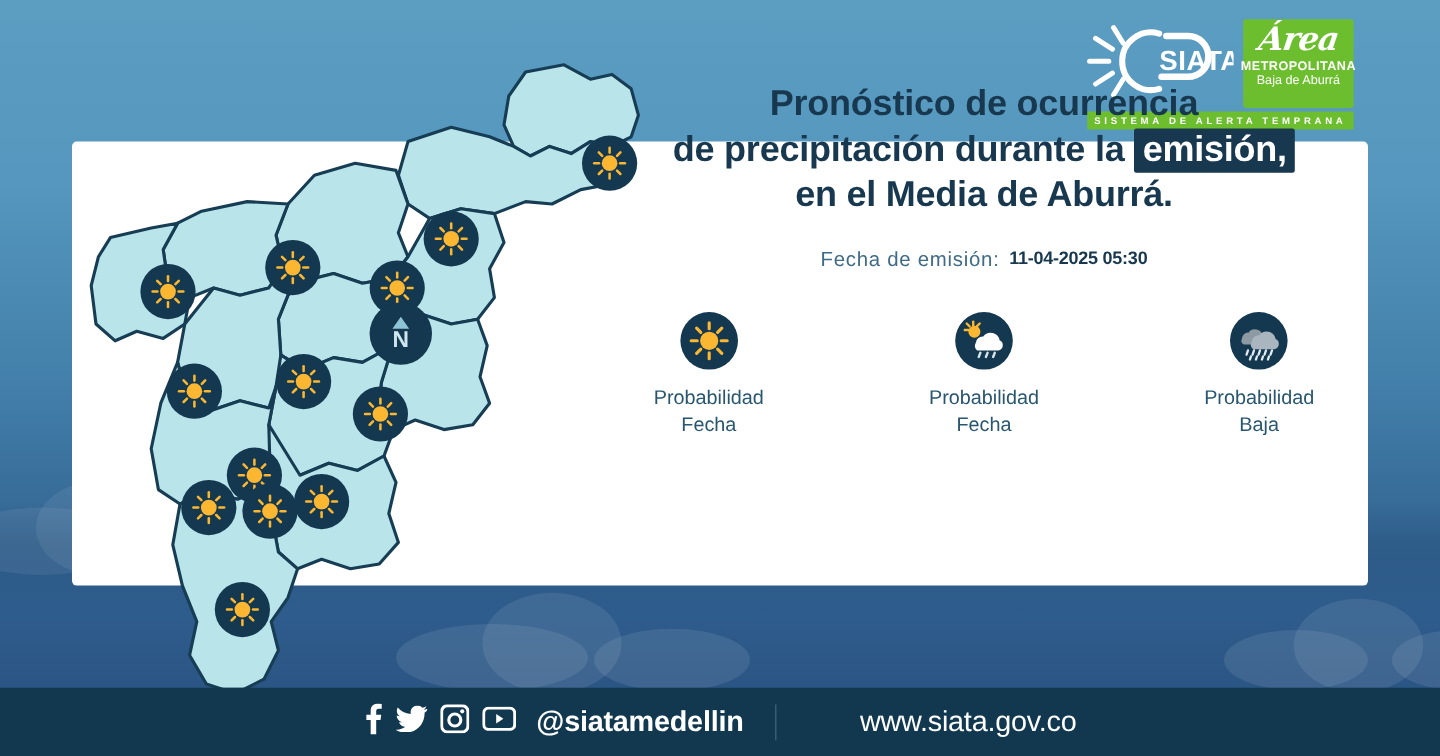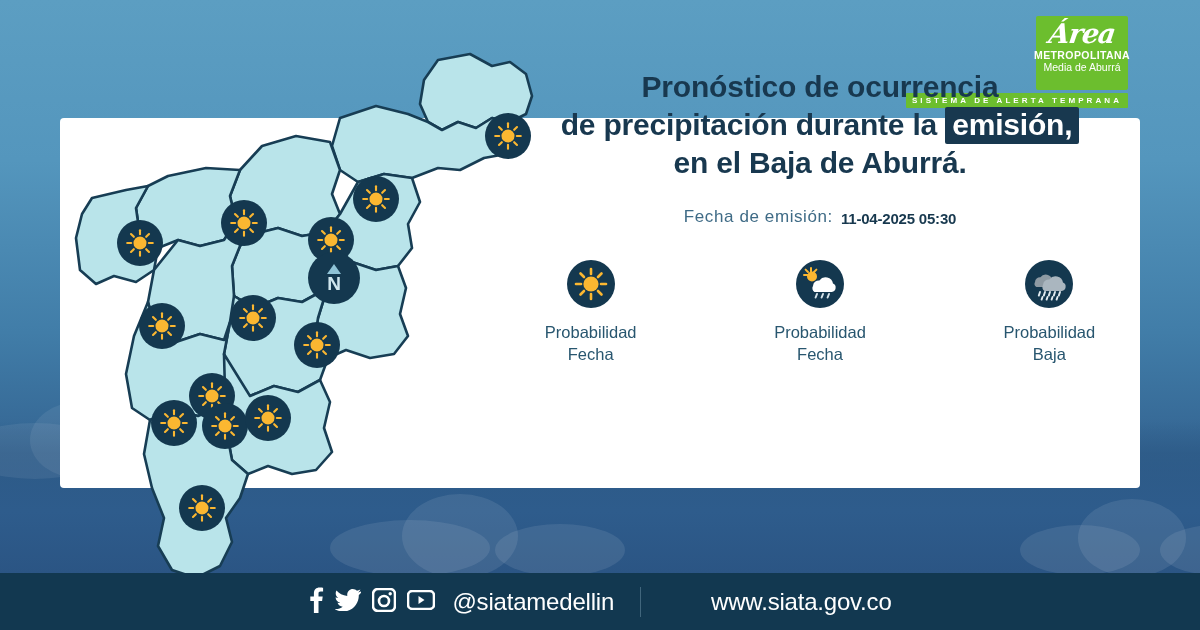--- a/index.html
+++ b/index.html
@@ -62,37 +62,37 @@
   .compass .tri{width:0;height:0;border-left:7px solid transparent;border-right:7px solid transparent;
     border-bottom:10px solid #8fc3d6;}
   .compass .n{color:#cfe6ee;font-size:19px;font-weight:700;line-height:17px;}
 
   
   .panel{position:absolute;left:520px;top:50px;width:600px;text-align:center;}
   .title{
     color:#18384f;font-size:30px;font-weight:700;line-height:38px;letter-spacing:-.2px;margin:18px;
   }
   .hl{background:#18384f;color:#ffffff;padding:1px 7px 3px 7px;border-radius:2px;}
-  .fecha{margin-top:25px;display:flex;align-items:flex-end;justify-content:center;gap:8px;}
+  .fecha{margin-top:25px;display:flex;align-items:flex-start;justify-content:center;gap:8px;}
   .fecha-lbl{color:#3f6b86;font-size:17px;font-weight:400;letter-spacing:.6px;}
   .fecha-val{color:#17384e;font-size:15px;font-weight:700;letter-spacing:-.2px;}
 
   .legend{margin-top:33px;display:flex;justify-content:center;gap:88px;}
   .leg-item{width:150px;display:flex;flex-direction:column;align-items:center;}
   .leg-icon{width:48px;height:48px;border-radius:50%;background:#14384f;
     display:flex;align-items:center;justify-content:center;}
   .leg-txt{margin-top:13px;color:#28566f;font-size:16.5px;line-height:22px;text-align:center;}
 
   
   .footer{
     position:absolute;left:0;top:573px;width:1200px;height:57px;background:#123850;
     display:flex;align-items:center;justify-content:center;gap:0;
   }
   .f-icons{display:flex;align-items:center;gap:11px;margin-right:17px;}
-  .f-handle{color:#fff;font-size:24px;letter-spacing:-.2px;}
+  .f-handle{color:#fff;font-size:24px;letter-spacing:-.2px;font-weight:bold;}
   .f-sep{width:1px;height:30px;background:#41667c;margin:0 26px;}
   .f-url{color:#fff;font-size:24px;letter-spacing:-.2px;margin-left:44px;}
 </style>
 </head>
 <body>
 
 <div id="stage">
 
   <div class="bg-sky"></div>
   <div class="bg-deep"></div>
@@ -107,24 +107,38 @@
     <div class="cloud-deco b" style="left:72px;top:4px;width:116px;height:84px;"></div>
     <div class="cloud-deco b" style="left:165px;top:34px;width:130px;height:52px;"></div>
   </div>
   <div class="cloud-grp" style="left:1020px;top:495px;">
     <div class="cloud-deco b" style="left:0;top:30px;width:120px;height:50px;"></div>
     <div class="cloud-deco b" style="left:58px;top:4px;width:108px;height:78px;"></div>
     <div class="cloud-deco b" style="left:140px;top:30px;width:110px;height:50px;"></div>
   </div>
 
   <div class="logos">
+    <div class="siata-logo">
+      <svg width="128" height="70" viewBox="0 0 128 70">
+        <g stroke="#ffffff" stroke-width="4.2" stroke-linecap="round" fill="none">
+          <line x1="8" y1="35" x2="24" y2="35"></line>
+          <line x1="13" y1="16" x2="27" y2="25"></line>
+          <line x1="13" y1="54" x2="27" y2="45"></line>
+          <line x1="28" y1="7" x2="36" y2="20"></line>
+          <line x1="28" y1="63" x2="36" y2="50"></line>
+        </g>
+        <path d="M66 12 A24 24 0 1 0 66 58" stroke="#ffffff" stroke-width="5" fill="none" stroke-linecap="round"></path>
+        <path d="M72 14 h18 a17 17 0 0 1 0 34 h-22" stroke="#ffffff" stroke-width="5.5" fill="none" stroke-linecap="round"></path>
+        <text x="66" y="42" font-family="Liberation Sans, sans-serif" font-size="23" font-weight="700" fill="#ffffff" letter-spacing="0.5">SIATA</text>
+      </svg>
+    </div>
     <div class="amva-logo">
       <div class="amva-script">Área</div>
       <div class="amva-l1">METROPOLITANA</div>
-      <div class="amva-l2">Media de Aburrá</div>
+      <div class="amva-l2">Baja de Aburrá</div>
     </div>
   </div>
   <div class="tagline">
     <span>SISTEMA DE ALERTA TEMPRANA</span>
   </div>
 
   <div class="card"></div>
 
   <div class="map-wrap">
     <svg width="560" height="560" viewBox="0 0 560 560">
@@ -349,21 +363,21 @@
     <div class="n">N</div>
   </div>
 
   <div class="panel">
     <div class="title">
       <div>Pronóstico de ocurrencia</div>
       <div>
         <span>de precipitación durante la</span>
         <span class="hl">emisión,</span>
       </div>
-      <div>en el Baja de Aburrá.</div>
+      <div>en el Media de Aburrá.</div>
     </div>
 
     <div class="fecha">
       <span class="fecha-lbl">Fecha de emisión:</span>
       <span class="fecha-val">11-04-2025 05:30</span>
     </div>
 
     <div class="legend">
 
       <div class="leg-item">

